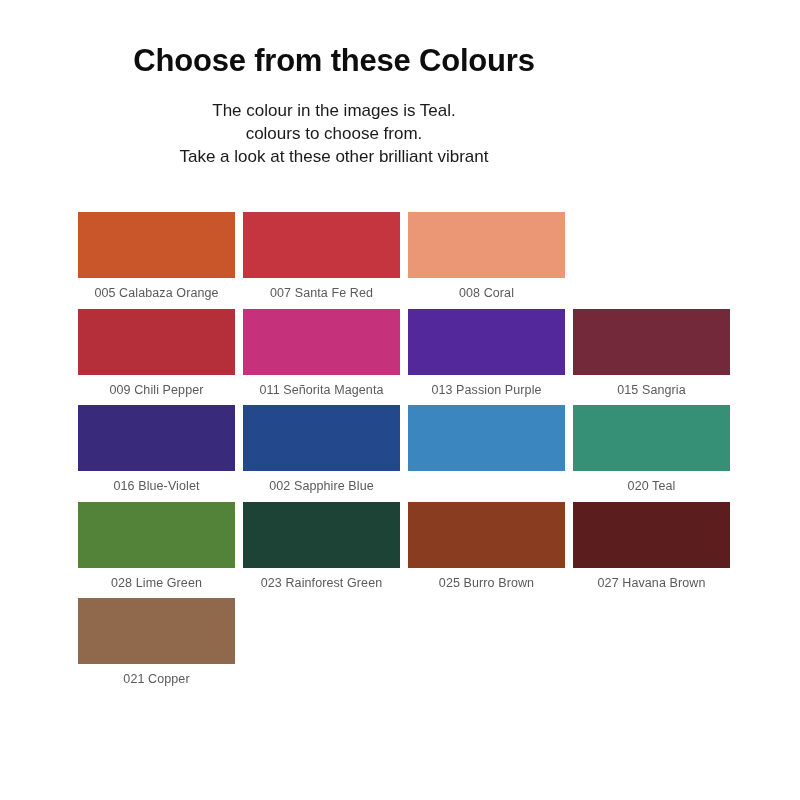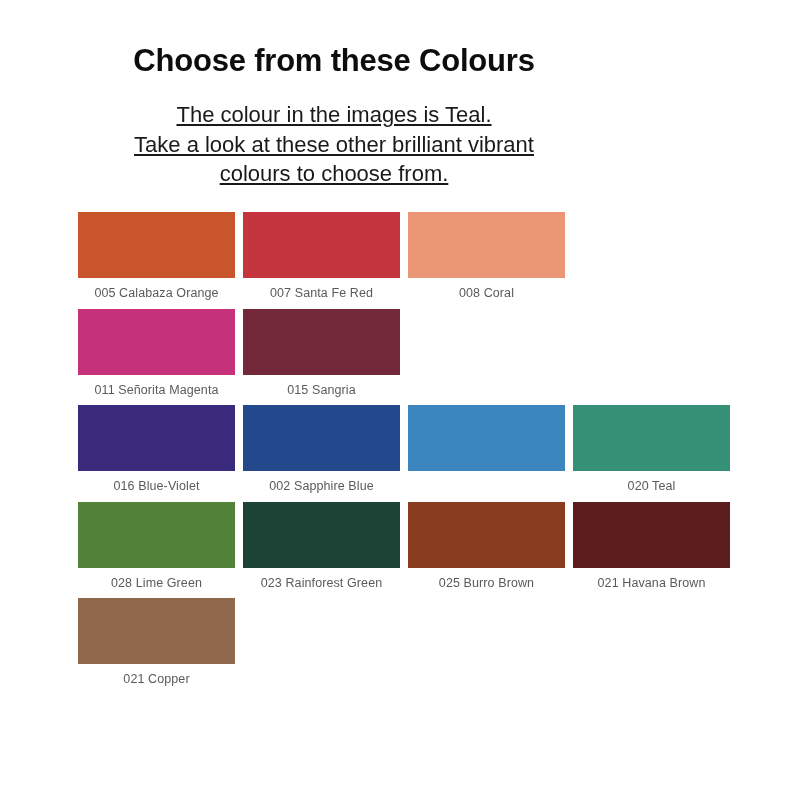--- a/index.html
+++ b/index.html
@@ -31,25 +31,24 @@
   .page-title {
     margin: 0;
     font-size: 31px;
     font-weight: bold;
     letter-spacing: -0.2px;
     color: #0d0d0d;
     line-height: 1.1;
   }
   .subtitle {
     margin: 22px 0 0 0;
-    font-size: 22px;
+    font-size: 17px;
     font-weight: normal;
     line-height: 1.35;
     color: #1a1a1a;
-    text-decoration: underline;
   }
   .subtitle .sub-line {
     display: block;
   }
 
   
   .swatch-area {
     position: absolute;
     left: 78px;
     top: 212px;
@@ -83,22 +82,22 @@
 </style>
 </head>
 <body style="background-color: rgb(255, 255, 255);">
 
 <div id="page">
 
   <div class="header">
     <h1 class="page-title">Choose from these Colours</h1>
     <p class="subtitle">
       <span class="sub-line">The colour in the images is Teal.</span>
+      <span class="sub-line">colours to choose from.</span>
       <span class="sub-line">Take a look at these other brilliant vibrant</span>
-      <span class="sub-line">colours to choose from.</span>
     </p>
   </div>
 
   <div class="swatch-area">
 
     <div class="swatch-row">
       <div class="swatch-cell">
         <span class="swatch-chip" style="background-color: rgb(201, 86, 42);"></span>
         <span class="swatch-label">005 Calabaza Orange</span>
       </div>
@@ -107,22 +106,30 @@
         <span class="swatch-label">007 Santa Fe Red</span>
       </div>
       <div class="swatch-cell">
         <span class="swatch-chip" style="background-color: rgb(235, 150, 117);"></span>
         <span class="swatch-label">008 Coral</span>
       </div>
     </div>
 
     <div class="swatch-row">
       <div class="swatch-cell">
+        <span class="swatch-chip" style="background-color: rgb(181, 47, 58);"></span>
+        <span class="swatch-label">009 Chili Pepper</span>
+      </div>
+      <div class="swatch-cell">
         <span class="swatch-chip" style="background-color: rgb(197, 50, 123);"></span>
         <span class="swatch-label">011 Señorita Magenta</span>
+      </div>
+      <div class="swatch-cell">
+        <span class="swatch-chip" style="background-color: rgb(82, 40, 155);"></span>
+        <span class="swatch-label">013 Passion Purple</span>
       </div>
       <div class="swatch-cell">
         <span class="swatch-chip" style="background-color: rgb(116, 41, 58);"></span>
         <span class="swatch-label">015 Sangria</span>
       </div>
     </div>
 
     <div class="swatch-row">
       <div class="swatch-cell">
         <span class="swatch-chip" style="background-color: rgb(58, 42, 124);"></span>
@@ -149,21 +156,21 @@
       <div class="swatch-cell">
         <span class="swatch-chip" style="background-color: rgb(29, 67, 55);"></span>
         <span class="swatch-label">023 Rainforest Green</span>
       </div>
       <div class="swatch-cell">
         <span class="swatch-chip" style="background-color: rgb(138, 60, 33);"></span>
         <span class="swatch-label">025 Burro Brown</span>
       </div>
       <div class="swatch-cell">
         <span class="swatch-chip" style="background-color: rgb(92, 29, 30);"></span>
-        <span class="swatch-label">021 Havana Brown</span>
+        <span class="swatch-label">027 Havana Brown</span>
       </div>
     </div>
 
     <div class="swatch-row">
       <div class="swatch-cell">
         <span class="swatch-chip" style="background-color: rgb(144, 105, 76);"></span>
         <span class="swatch-label">021 Copper</span>
       </div>
     </div>
 

